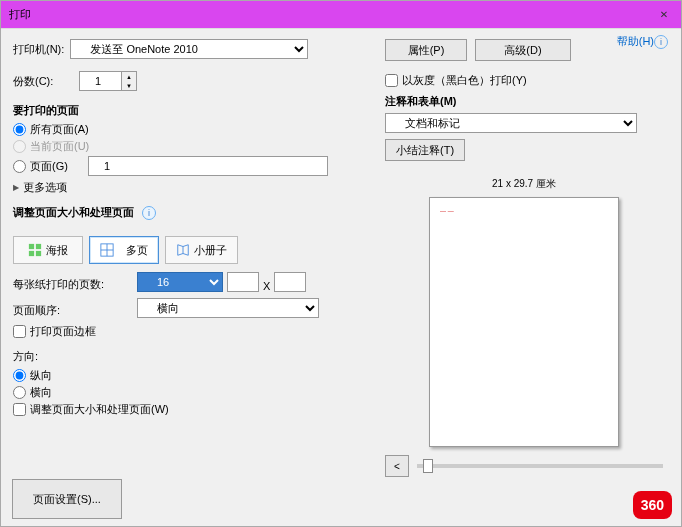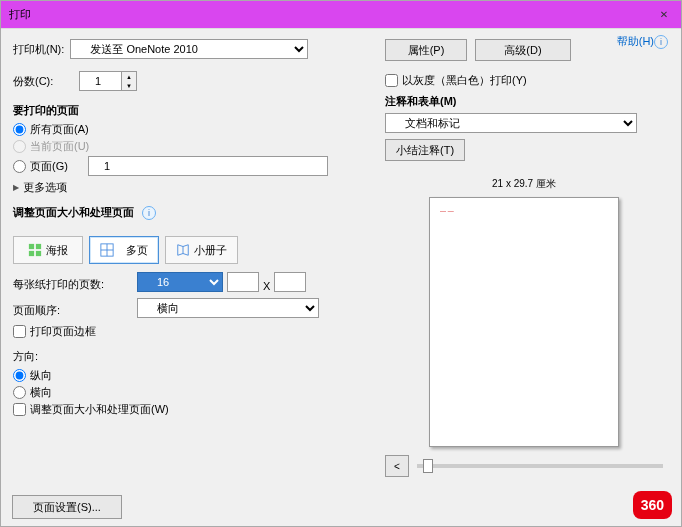--- a/index.html
+++ b/index.html
@@ -193,19 +193,19 @@
       <div class="nav-row">
         <div class="nav-btn">&lt;</div>
         <div class="slider">
           <div class="slider-thumb"></div>
         </div>
       </div>
     </div>
   </div>
 
   <div class="footer">
-    <button class="btn" style="width:110px;height:24px">页面设置(S)...</button>
+    <button class="btn" style="width:110px;height:40px">页面设置(S)...</button>
   </div>
 
   <div class="watermark">
     <div class="wm-badge">360</div>
   </div>
 </div>
 
 </body></html>

